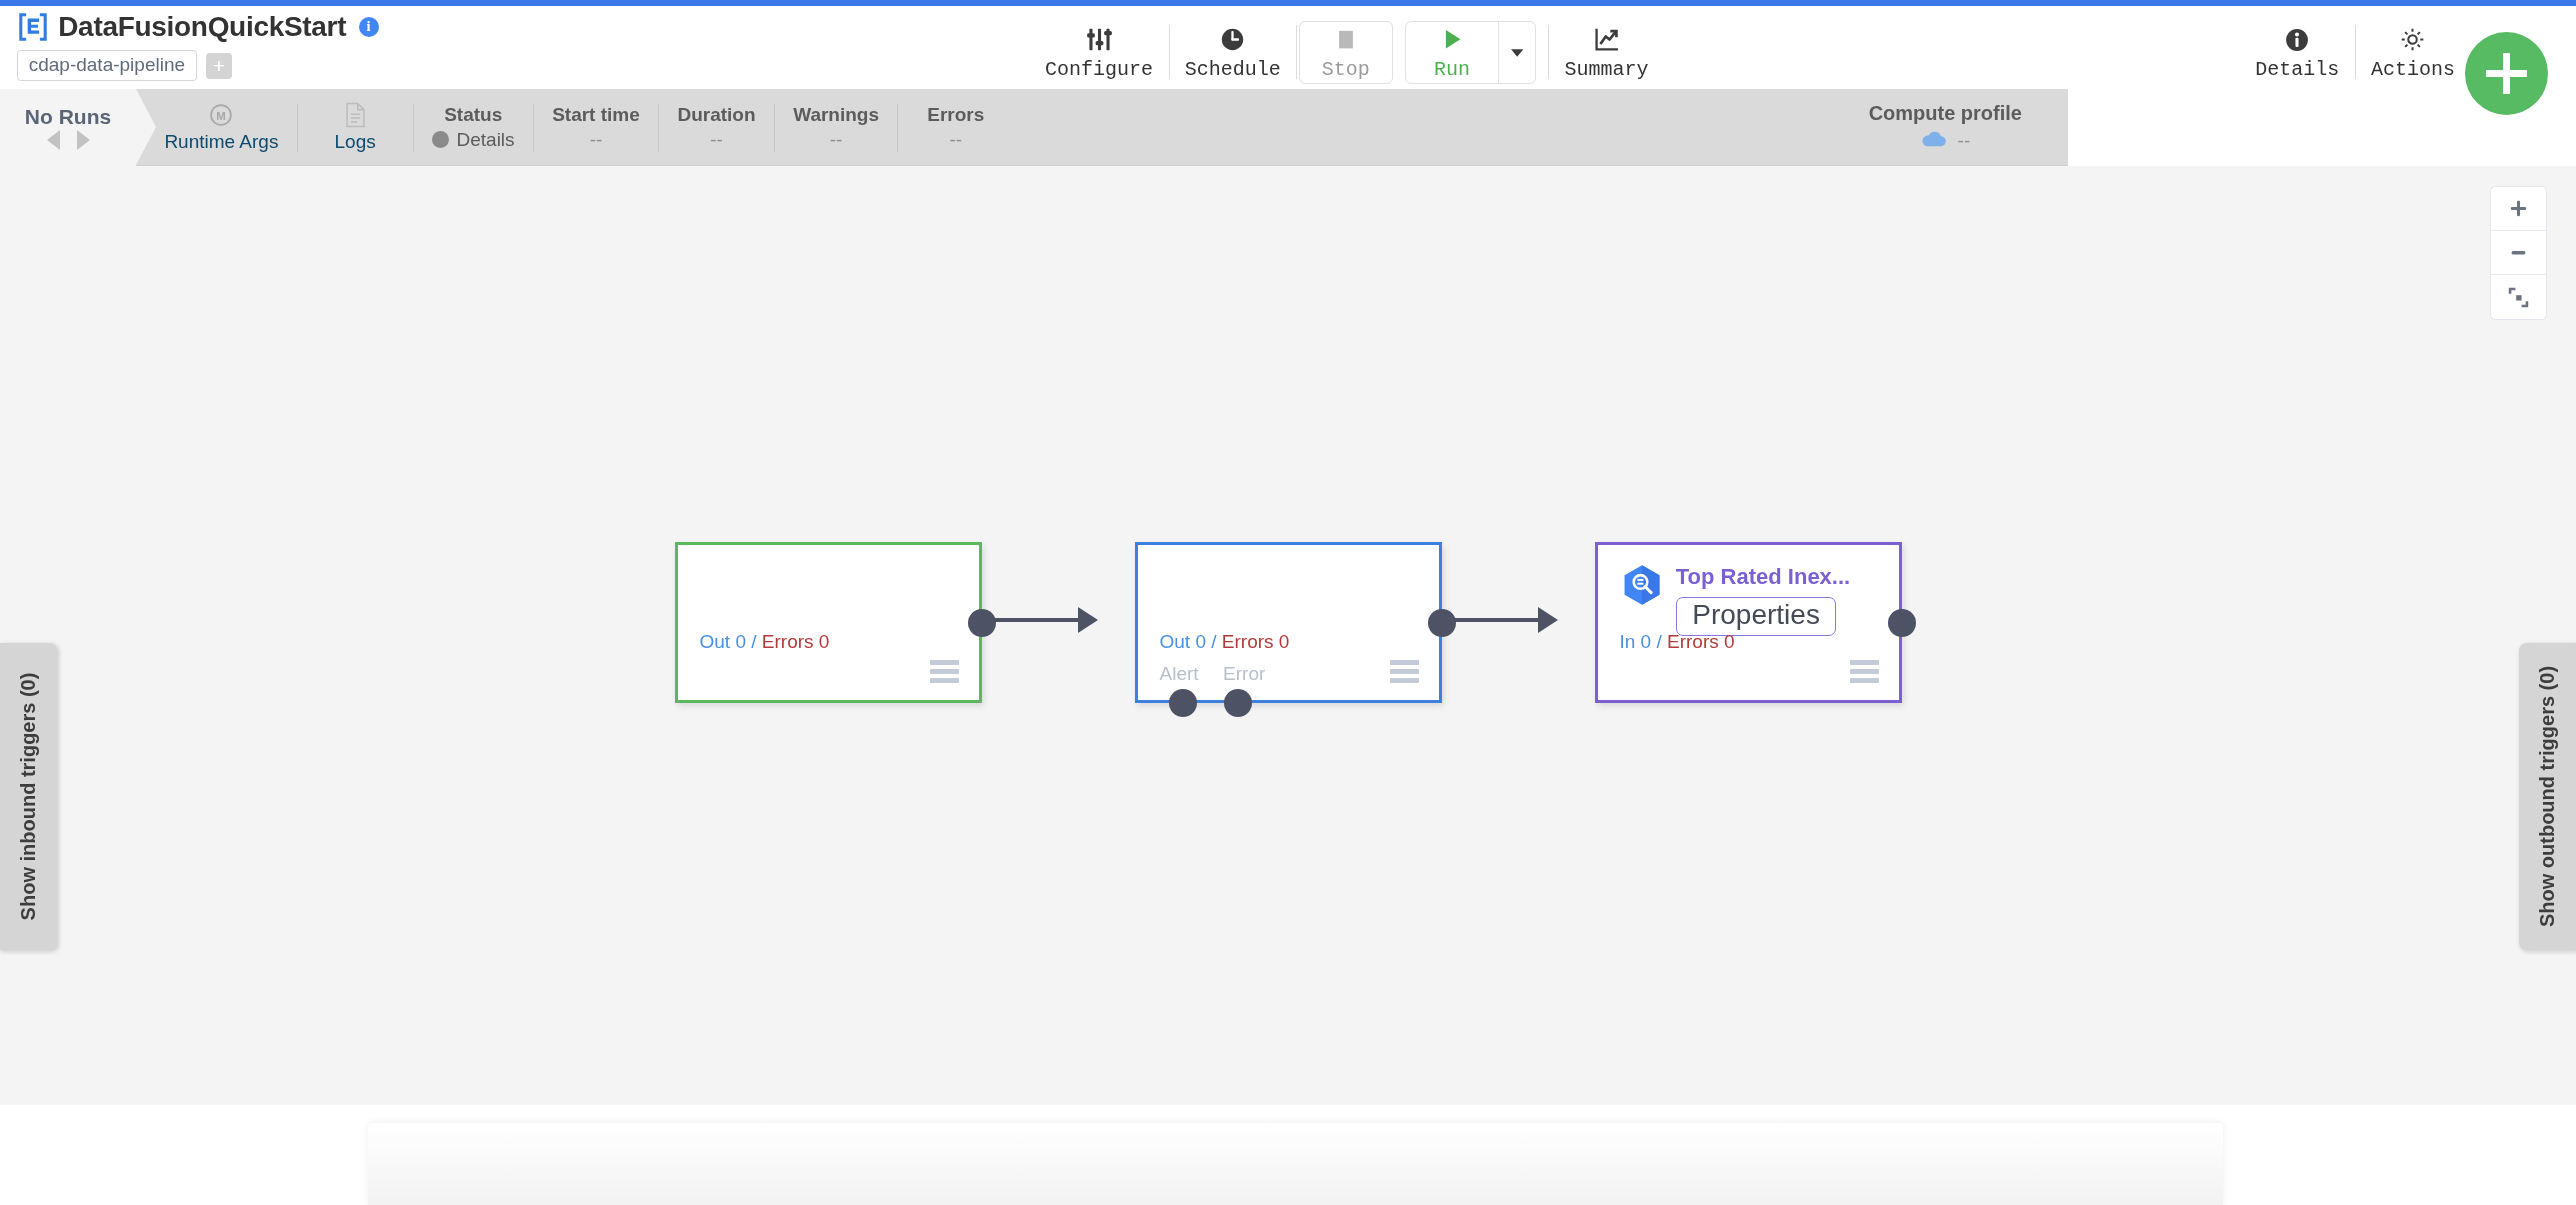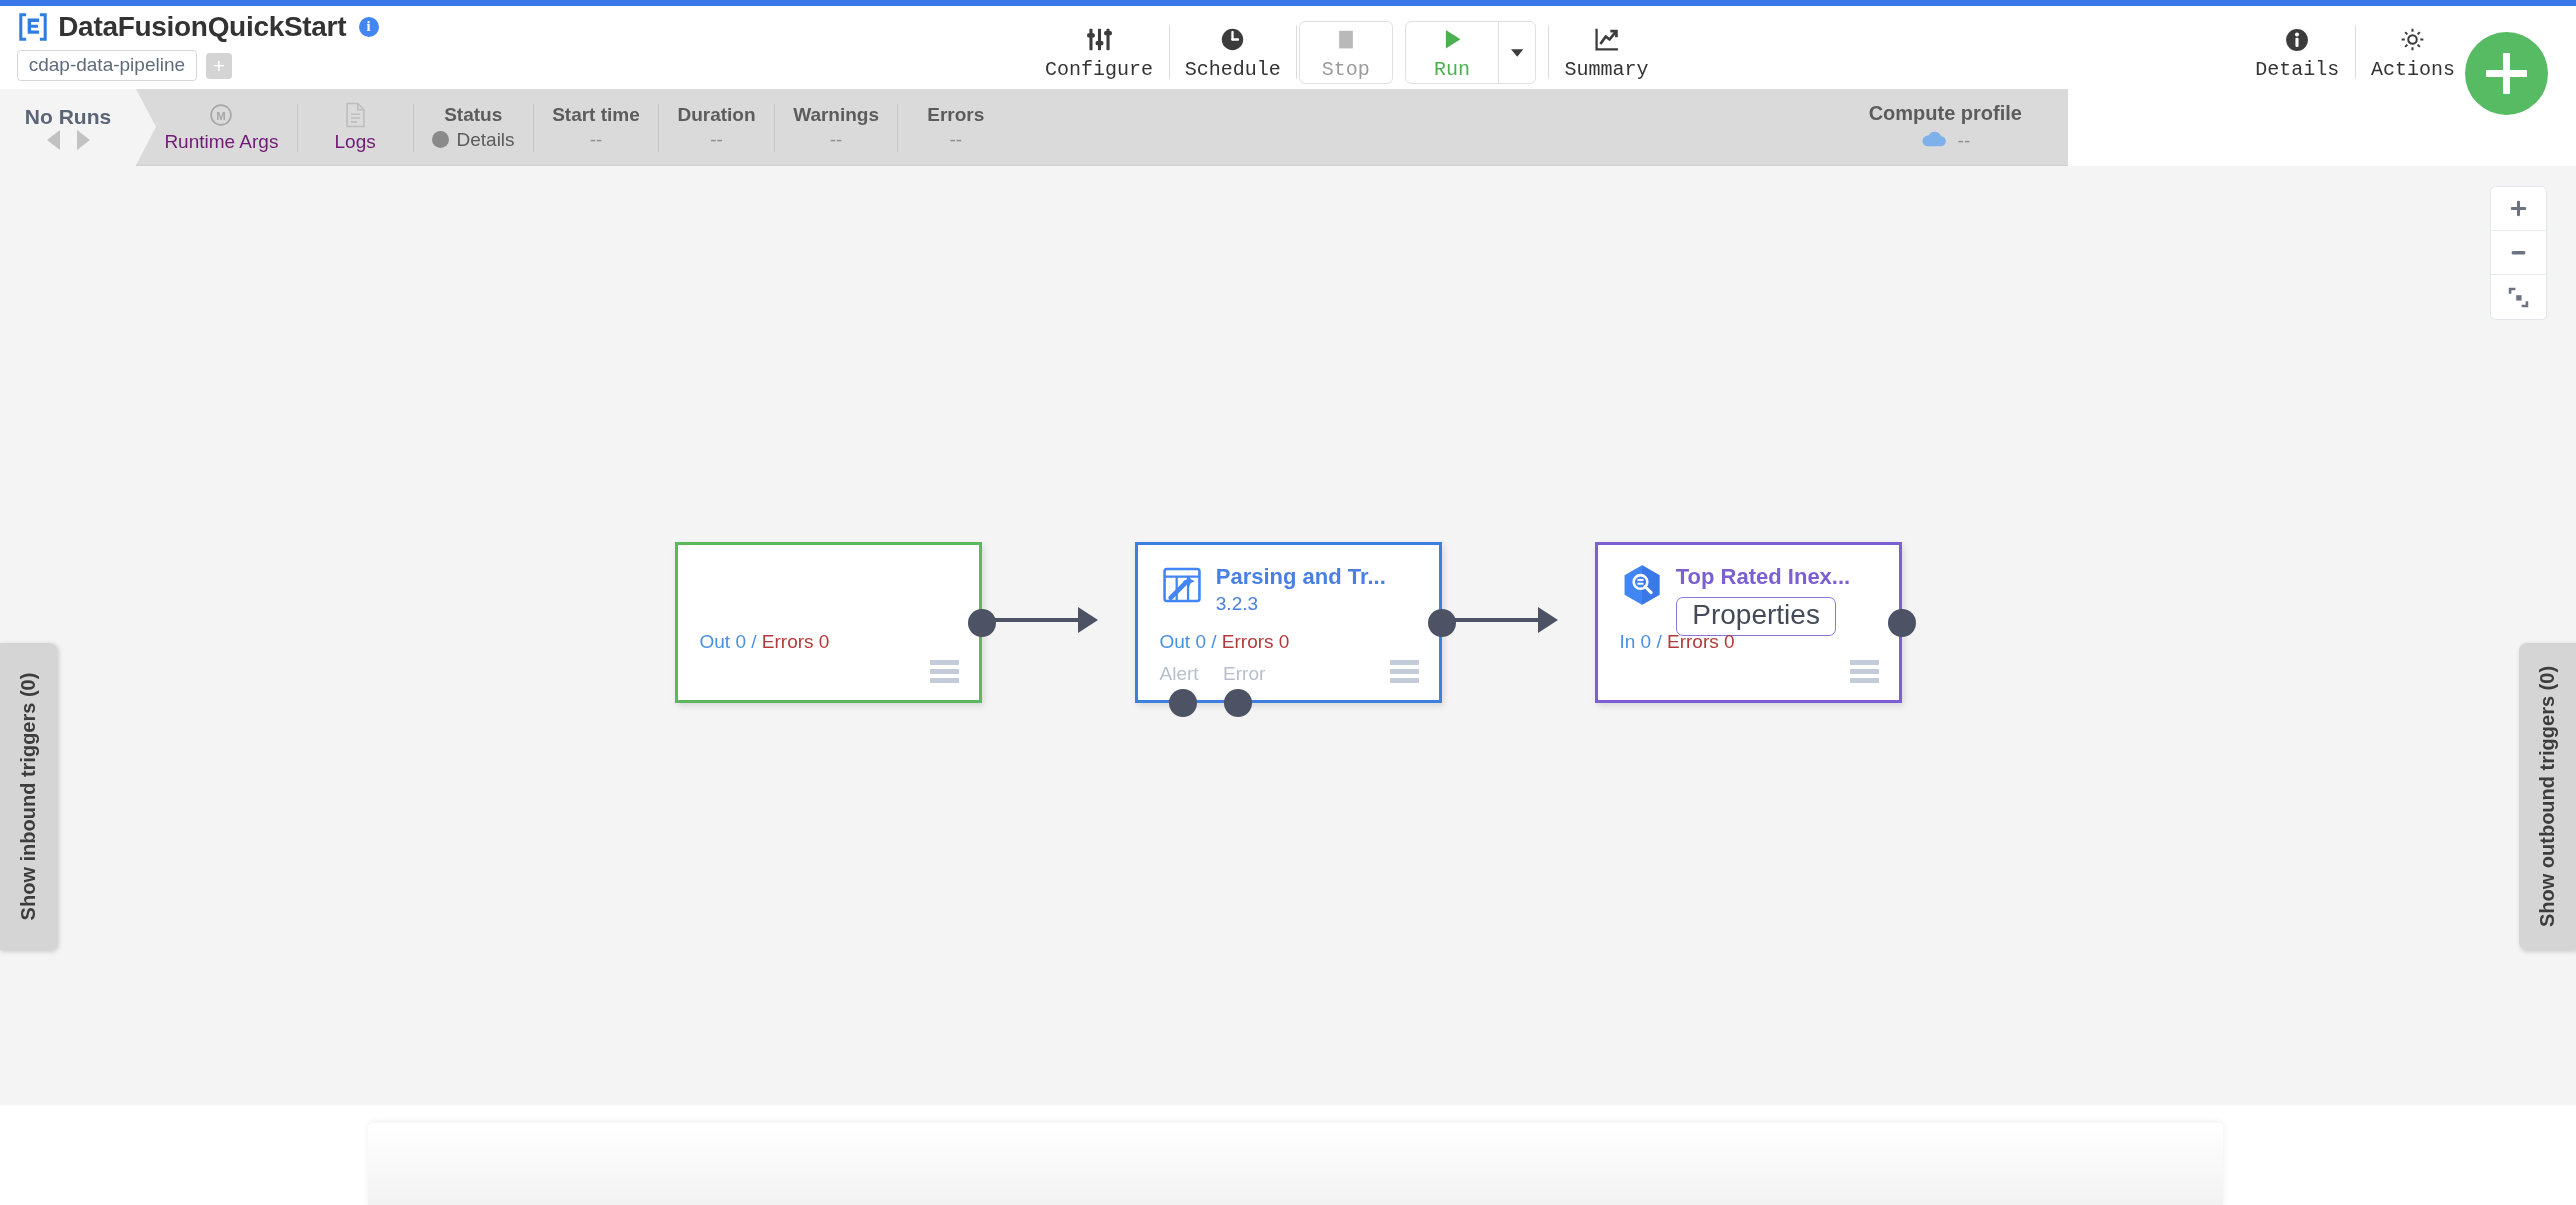--- a/index.html
+++ b/index.html
@@ -91,21 +91,21 @@
 
   .runbar-items { position: absolute; left: 146px; top: 0; height: 77px; display: flex; align-items: center; }
   .rb-item {
     display: flex; flex-direction: column; align-items: center; justify-content: center;
     gap: 3.1px; padding: 0 18.4px; min-width: 115px;
   }
   .rb-top { font-size: 19px; font-weight: bold; color: #5c5c5c; line-height: 21.5px; white-space: nowrap; }
   .rb-top.dimicon { height: 26px; display: flex; align-items: center; }
   .rb-bot { font-size: 19px; color: #8f8f8f; line-height: 21.5px; white-space: nowrap; }
   .rb-bot.strong { color: #5c5c5c; display: flex; align-items: center; gap: 7.7px; }
-  .rb-label-dim { font-size: 19px; color: #701a75; line-height: 21.5px; white-space: nowrap; }
+  .rb-label-dim { font-size: 19px; color: #0c4a6e; line-height: 21.5px; white-space: nowrap; }
   .status-dot { width: 17px; height: 17px; border-radius: 50%; background: #8a8a8a; display: inline-block; }
   .rb-sep { width: 0.8px; height: 48px; background: #c6c6c6; }
   .compute {
     position: absolute; right: 46px; top: 0; height: 77px;
     display: flex; flex-direction: column; align-items: center; justify-content: center; gap: 4.6px;
   }
   .compute-title { font-size: 20px; font-weight: bold; color: #5c5c5c; line-height: 21.5px; }
   .compute-val { display: flex; align-items: center; gap: 9.2px; font-size: 19px; color: #8f8f8f; }
 
   
@@ -485,32 +485,20 @@
       </div>
       <div class="hamburger">
           <i></i>
           <i></i>
           <i></i>
         </div>
       <div class="dot" style="right:-17px; top:64px;"></div>
     </div>
 
     <div class="node blue" style="left:1135px; top:376px;">
-      <div class="node-head">
-        <svg class="node-icon" viewBox="0 0 58 58">
-          <rect x="6" y="8" width="46" height="42" rx="3" fill="none" stroke="#4285f4" stroke-width="3.4"></rect>
-          <path d="M6 18 H52 M22 18 V50 M37 18 V50" stroke="#4285f4" stroke-width="3"></path>
-          <path d="M14 46 L34 26" stroke="#4285f4" stroke-width="6" stroke-linecap="round"></path>
-          <path d="M38 16 l2.5 5.5 L46 24 l-5.5 2.5 L38 32 l-2.5-5.5 L30 24 l5.5-2.5 Z" fill="#4285f4"></path>
-        </svg>
-        <div class="node-titles">
-          <div class="node-name">Parsing and Tr...</div>
-          <div class="node-ver">3.2.3</div>
-        </div>
-      </div>
       <div class="node-metrics">
         <span class="m-in">Out 0</span>
         <span class="m-slash"> / </span>
         <span class="m-err">Errors 0</span>
       </div>
       <div class="node-ports">
         <span>Alert</span>
         <span>Error</span>
       </div>
       <div class="hamburger">

